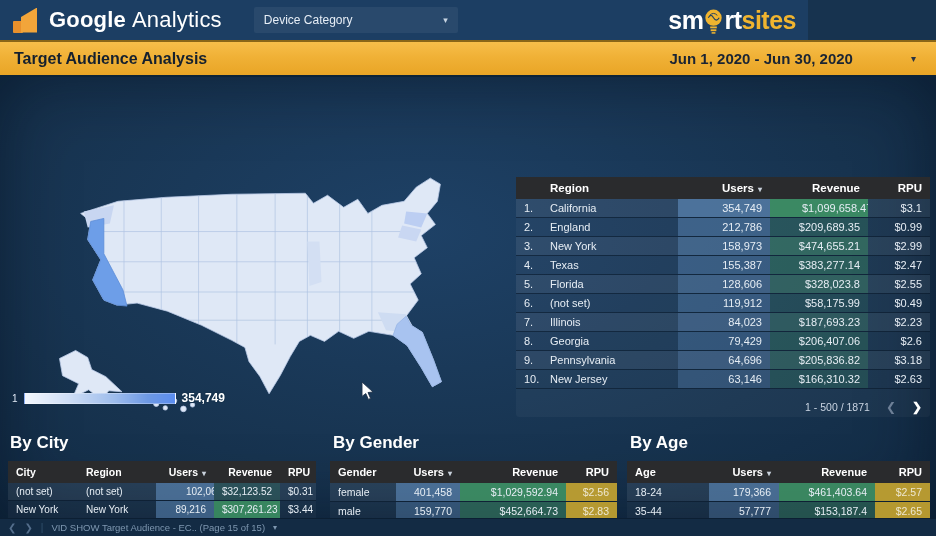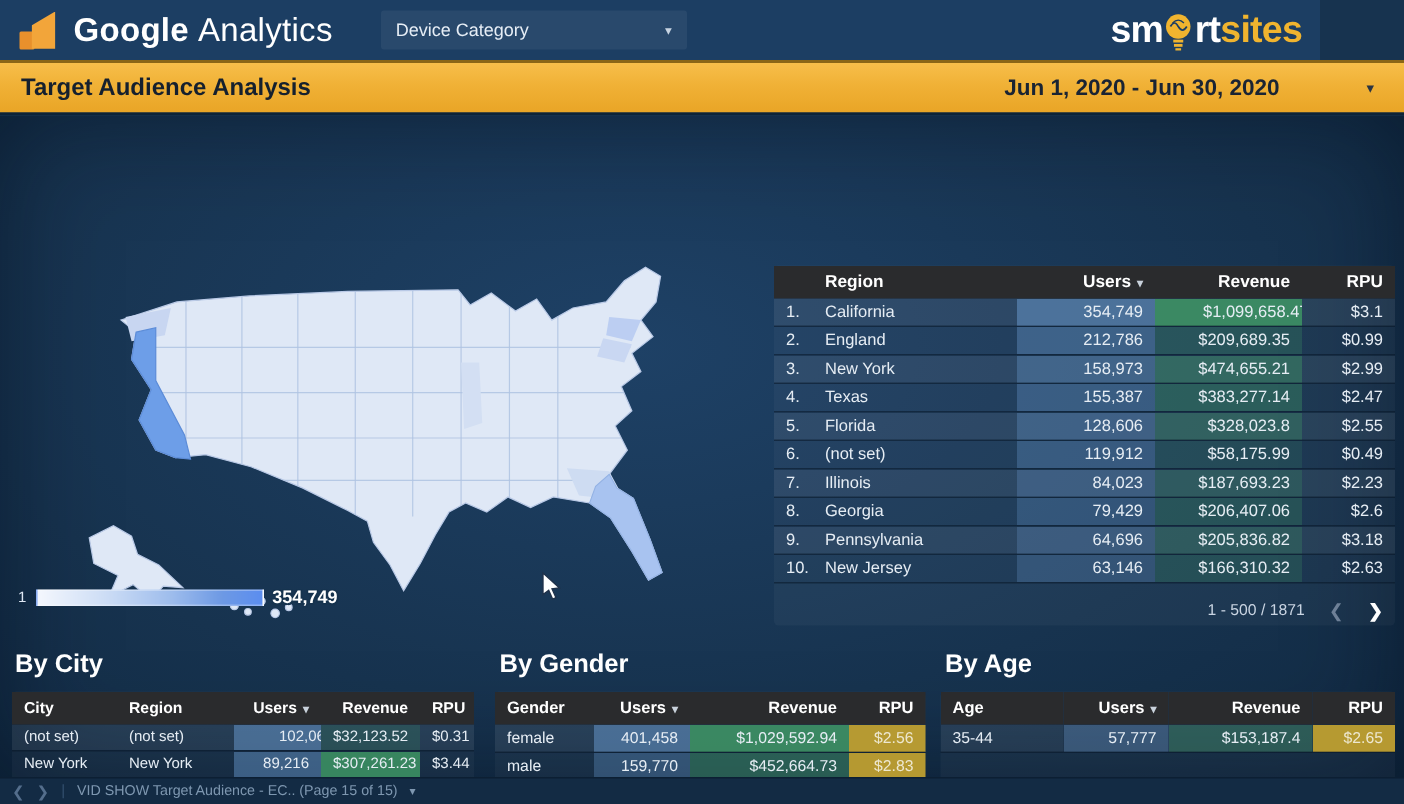--- a/index.html
+++ b/index.html
@@ -1,19 +1,19 @@
 <!DOCTYPE html>
 <html><head>
 <meta charset="utf-8">
 <style>
   html,body{margin:0;padding:0;background:#0e2238;}
   #app{position:relative;width:936px;height:536px;overflow:hidden;
        font-family:"Liberation Sans",sans-serif;background:#17334F;}
   
-  .topbar{position:absolute;left:0;top:0;width:880px;height:40px;background:#1C3E63;
+  .topbar{position:absolute;left:0;top:0;width:808px;height:40px;background:#1C3E63;
           display:flex;align-items:center;padding:0 12px;box-sizing:border-box;}
   .ga-logo{display:flex;align-items:center;}
   .ga-icon{position:relative;width:27px;height:27px;margin-right:10px;}
   .ga-icon .ga-t{position:absolute;right:2px;top:1px;width:16px;height:25px;background:#F2A53A;
                  clip-path:polygon(0 38%,100% 0,100% 100%,0 100%);}
   .ga-icon .ga-s{position:absolute;left:1px;bottom:1px;width:10px;height:12px;background:#E8902C;border-radius:1px;}
   .ga-text{font-size:22px;color:#FFFFFF;letter-spacing:0.2px;}
   .ga-text b{font-weight:700;margin-right:6px;}
   .device-filter{margin-left:32px;width:204px;height:26px;background:rgba(255,255,255,0.06);
                  border-radius:2px;display:flex;align-items:center;padding:0 10px;box-sizing:border-box;
@@ -377,20 +377,26 @@
             <thead>
               <tr>
                 <th class="left">Age</th>
                 <th>Users<span class="sort-caret">▾</span></th>
                 <th>Revenue</th>
                 <th>RPU</th>
               </tr>
             </thead>
             <tbody>
               <tr>
+                <td>18-24</td>
+                <td class="num" style="background: rgba(110, 160, 215, 0.48);">179,366</td>
+                <td class="num" style="background: rgba(62, 150, 100, 0.83);">$461,403.64</td>
+                <td class="num gold">$2.57</td>
+              </tr>
+              <tr>
                 <td>35-44</td>
                 <td class="num" style="background: rgba(110, 160, 215, 0.29);">57,777</td>
                 <td class="num" style="background: rgba(62, 150, 100, 0.37);">$153,187.4</td>
                 <td class="num gold">$2.65</td>
               </tr>
             </tbody>
           </table>
         </div>
 
     </div>

